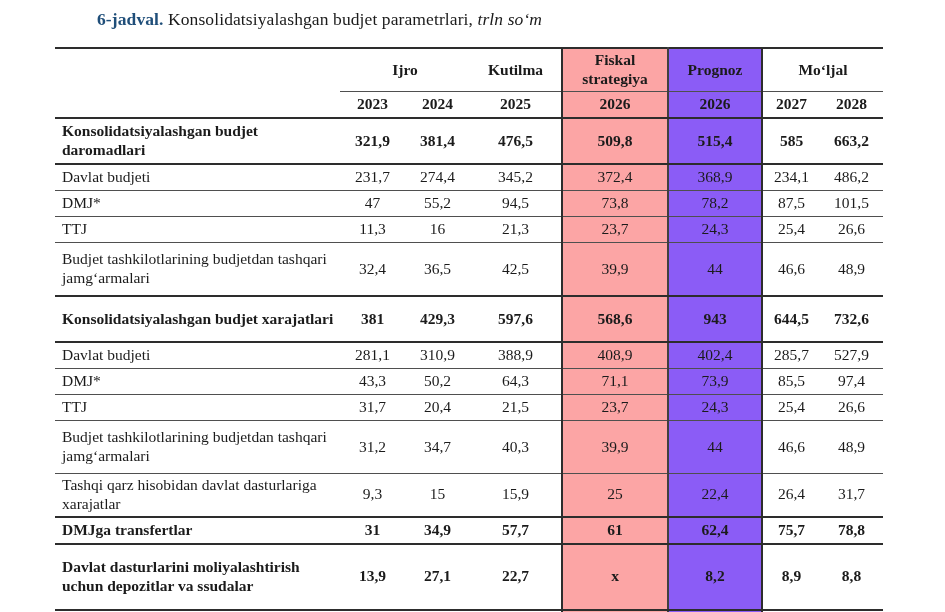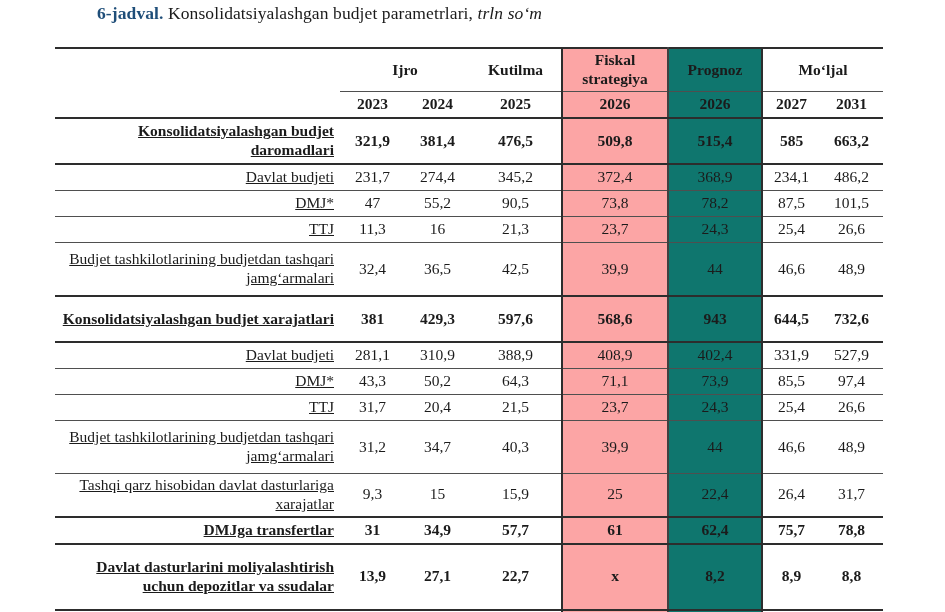--- a/index.html
+++ b/index.html
@@ -4,21 +4,21 @@
 <style>
   html, body { margin:0; padding:0; }
   body {
     width:945px; height:612px; background:#ffffff;
     font-family:"Liberation Serif", serif; color:#1b1b1b;
     overflow:hidden;
   }
   .page { position:relative; width:945px; height:612px; }
 
   .title {
-    position:absolute; left:97px; top:3px;
+    position:absolute; left:97px; top:9px;
     font-size:17.5px; letter-spacing:0.1px; white-space:nowrap;
   }
   .title-num { font-weight:bold; color:#1f4e79; }
   .title-unit { font-style:italic; }
 
   table.budget {
     position:absolute; left:55px; top:47px; width:828px;
     border-collapse:collapse; table-layout:fixed;
     font-size:15.5px; line-height:1.22;
   }
@@ -30,23 +30,23 @@
   .grp-row th.underlined { border-bottom:1px solid #4f4f4f; }
   .year-row th { border-bottom:2px solid #2d2d2d; height:21px; }
   th.corner { border-bottom:2px solid #2d2d2d; }
 
   
   tbody td { border-bottom:1px solid #4f4f4f; }
   tr.tb td { border-bottom:2px solid #2d2d2d; }
 
   
   .col-f { background:#fca5a5; border-left:2px solid #2d2d2d; border-right:2px solid #404040; }
-  .col-p { background:#0f766e; border-right:2px solid #2d2d2d; }
-
-  td.label { text-align:right; padding-left:7px; padding-right:6px;text-decoration:underline; }
+  .col-p { background:#8b5cf6; border-right:2px solid #2d2d2d; }
+
+  td.label { text-align:left; padding-left:7px; padding-right:6px; }
   td.num { text-align:center; }
   tr.bold td { font-weight:bold; }
 
   tr.h40 td { height:40px; }
   tr.h50 td { height:48px; }
   tr.h38 td { height:36px; }
   tr.h62 td { height:60px; }
   tr.h25 td { height:21px; }
 </style>
 </head>
@@ -78,21 +78,21 @@
         <th class="underlined col-p">Prognoz</th>
         <th class="underlined" colspan="2">Moʻljal</th>
       </tr>
       <tr class="year-row">
         <th>2023</th>
         <th>2024</th>
         <th>2025</th>
         <th class="col-f">2026</th>
         <th class="col-p">2026</th>
         <th>2027</th>
-        <th>2031</th>
+        <th>2028</th>
       </tr>
     </thead>
     <tbody>
 
       <tr class="bold tb h40">
         <td class="label">Konsolidatsiyalashgan budjet daromadlari</td>
         <td class="num">321,9</td>
         <td class="num">381,4</td>
         <td class="num">476,5</td>
         <td class="num col-f">509,8</td>
@@ -109,21 +109,21 @@
         <td class="num col-f">372,4</td>
         <td class="num col-p">368,9</td>
         <td class="num">234,1</td>
         <td class="num">486,2</td>
       </tr>
 
       <tr class="h25">
         <td class="label">DMJ*</td>
         <td class="num">47</td>
         <td class="num">55,2</td>
-        <td class="num">90,5</td>
+        <td class="num">94,5</td>
         <td class="num col-f">73,8</td>
         <td class="num col-p">78,2</td>
         <td class="num">87,5</td>
         <td class="num">101,5</td>
       </tr>
 
       <tr class="h25">
         <td class="label">TTJ</td>
         <td class="num">11,3</td>
         <td class="num">16</td>
@@ -156,21 +156,21 @@
         <td class="num">732,6</td>
       </tr>
 
       <tr class="h25">
         <td class="label">Davlat budjeti</td>
         <td class="num">281,1</td>
         <td class="num">310,9</td>
         <td class="num">388,9</td>
         <td class="num col-f">408,9</td>
         <td class="num col-p">402,4</td>
-        <td class="num">331,9</td>
+        <td class="num">285,7</td>
         <td class="num">527,9</td>
       </tr>
 
       <tr class="h25">
         <td class="label">DMJ*</td>
         <td class="num">43,3</td>
         <td class="num">50,2</td>
         <td class="num">64,3</td>
         <td class="num col-f">71,1</td>
         <td class="num col-p">73,9</td>

